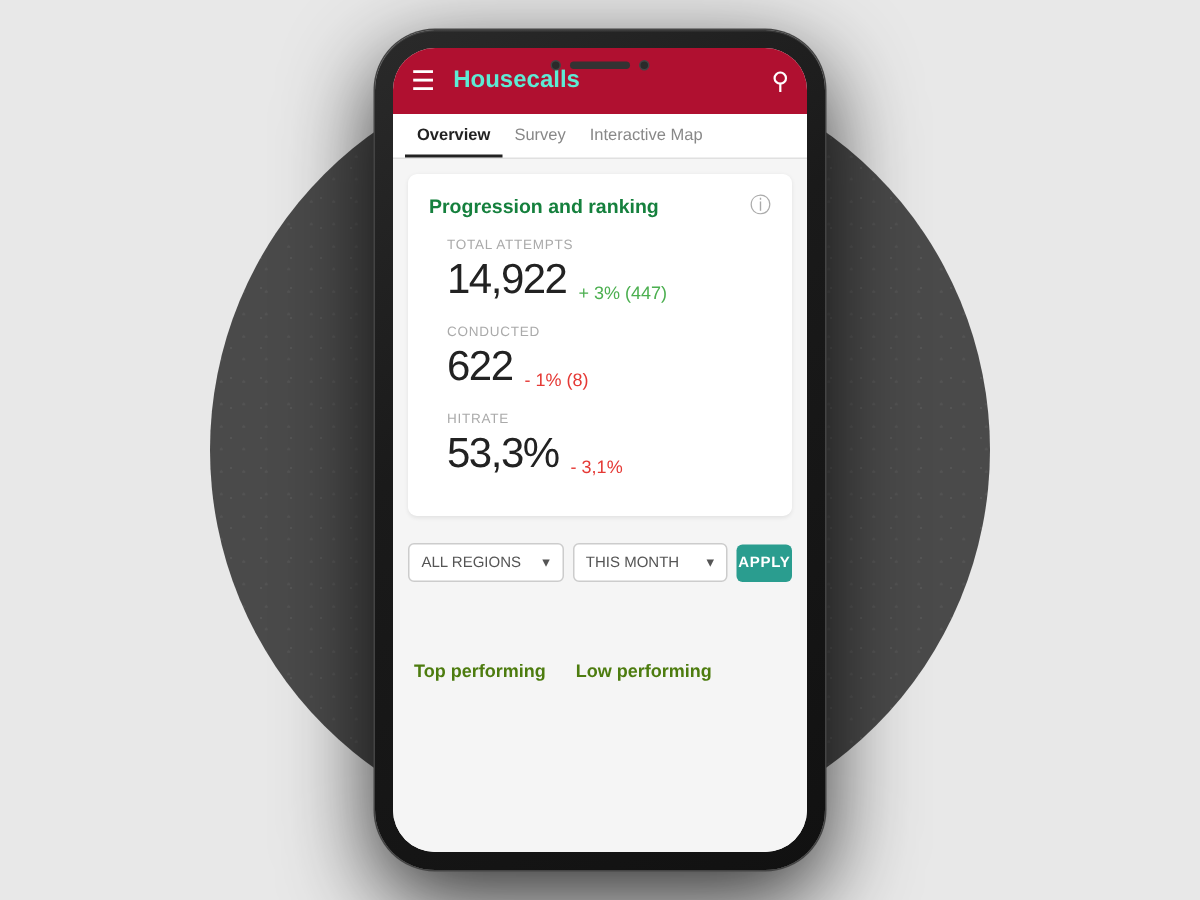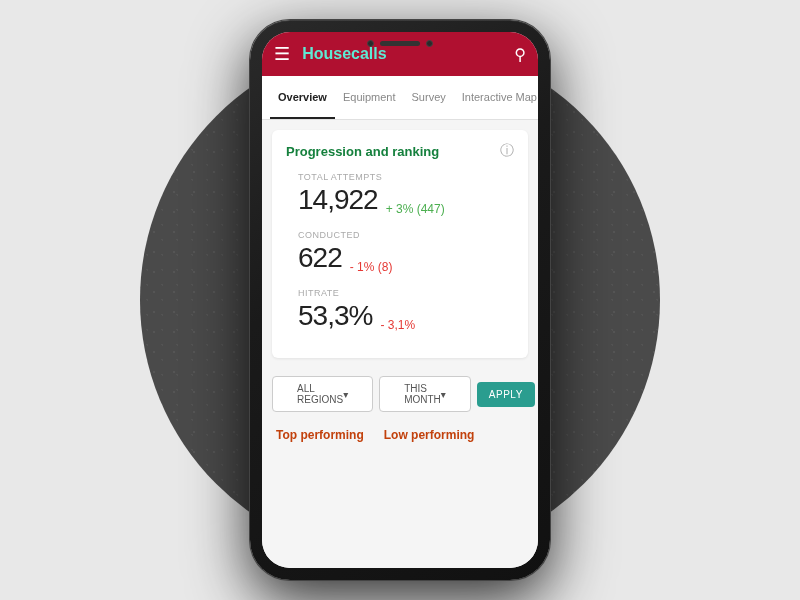--- a/index.html
+++ b/index.html
@@ -120,21 +120,21 @@
     }
 
     
     .tab-nav {
       background: white;
       display: flex;
       align-items: center;
       border-bottom: 1px solid #e0e0e0;
       padding: 0 8px;
       flex-shrink: 0;
-      height: 44px;
+      height: 30px;
     }
 
     .tab-item {
       font-size: 11px;
       color: #888;
       padding: 10px 8px;
       cursor: pointer;
       white-space: nowrap;
       height: 100%;
       display: flex;
@@ -226,21 +226,21 @@
       display: flex;
       gap: 6px;
       align-items: center;
       padding: 8px 10px;
     }
 
     .filter-select {
       flex: 1;
       border: 1px solid #ccc;
       border-radius: 4px;
-      padding: 6px 24px;
+      padding: 6px 8px;
       font-size: 10px;
       color: #555;
       background: white;
       appearance: none;
       display: flex;
       align-items: center;
       justify-content: space-between;
       cursor: pointer;
     }
 
@@ -249,38 +249,39 @@
       justify-content: space-between;
       align-items: center;
       width: 100%;
     }
 
     .apply-btn {
       background: #2a9d8f;
       color: white;
       border: none;
       border-radius: 4px;
-      padding: 7px 12px;
+      padding: 7px 1px;
       font-size: 10px;
-      font-weight: 400;
+      font-weight: 700;
       letter-spacing: 0.5px;
       cursor: pointer;
     }
 
     
     .bottom-labels {
       display: flex;
       padding: 8px 14px;
       gap: 20px;
     }
 
     .bottom-label {
       font-size: 12px;
-      color: #c2410c;
+      color: #4d7c0f;
       font-weight: 600;
+      margin-top: 36px;
     }
 
     
     .main-content::-webkit-scrollbar { display: none; }
   </style>
 </head>
 <body>
 
 <div class="bg-circle"></div>
 
@@ -298,23 +299,20 @@
         <span class="hamburger-icon">☰</span>
         <span class="app-title">Housecalls</span>
         <span class="search-icon">⚲</span>
       </div>
 
       <div class="tab-nav">
         <div class="tab-item active">
           <span>Overview</span>
         </div>
         <div class="tab-item">
-          <span>Equipment</span>
-        </div>
-        <div class="tab-item">
           <span>Survey</span>
         </div>
         <div class="tab-item">
           <span>Interactive Map</span>
         </div>
       </div>
 
       <div class="main-content">
 
         <div class="card">

